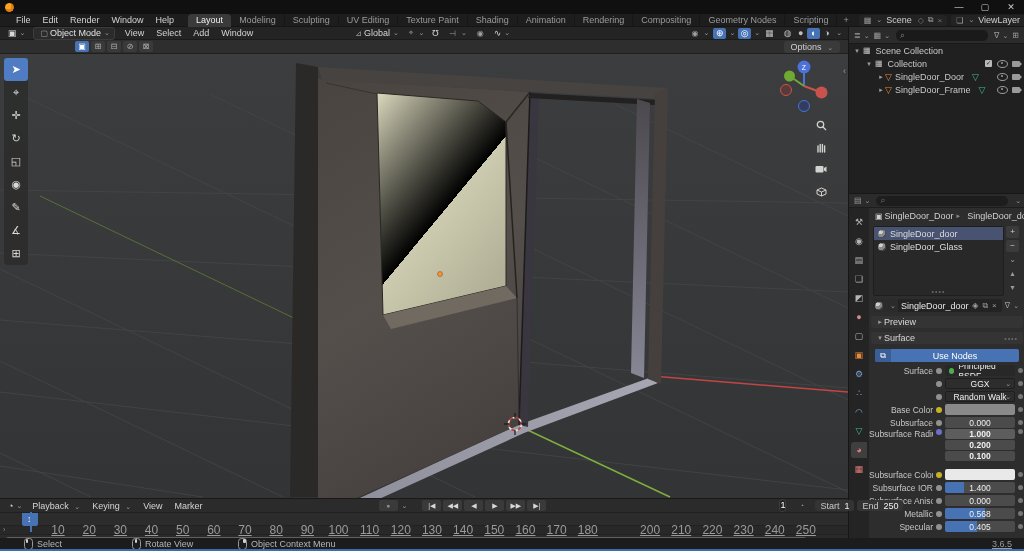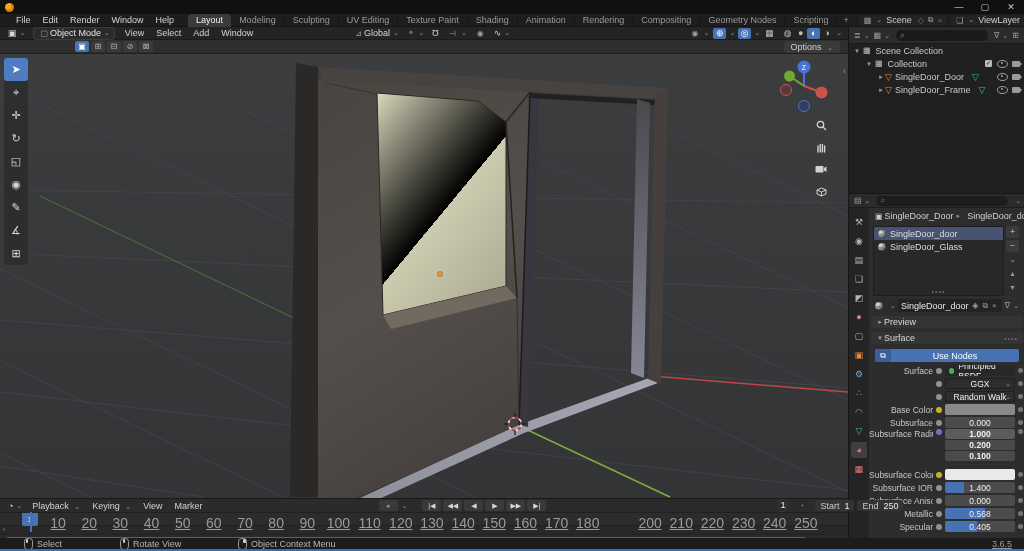--- a/index.html
+++ b/index.html
@@ -117,21 +117,21 @@
 
   
   #timeline{left:0;top:498px;width:848px;height:40px;background:#2a2a2a;border-top:1px solid #191919;box-sizing:border-box;}
   #tl-header{height:14px;background:#2b2b2b;display:flex;align-items:center;border-bottom:1px solid #202020;box-sizing:border-box;}
   #transport{display:flex;margin-left:14px;}
   .tbtn{min-width:15px;height:11px;background:#3a3a3a;border-radius:2px;margin:0 1px;color:#d8d8d8;font-size:7px;line-height:11px;text-align:center;padding:0 2px;}
   #frame-field{width:40px;height:11px;background:#232323;border:1px solid #3d3d3d;border-radius:3px;color:#fff;text-align:center;line-height:11px;margin-left:232px;}
   .range-btn{height:11px;background:#343434;border-radius:3px;display:flex;align-items:center;padding:0 5px;margin-left:3px;color:#c9c9c9;}
   .range-btn b{color:#f0f0f0;font-weight:normal;margin-left:5px;}
   #tl-ruler{position:relative;height:13px;background:#2c2c2c;border-bottom:1px solid #222;box-sizing:border-box;}
-  .ruler-num{position:absolute;top:2px;color:#9a9a9a;font-size:14px;transform:translateX(-50%);text-decoration:underline;}
+  .ruler-num{position:absolute;top:10px;color:#9a9a9a;font-size:12px;transform:translateX(-50%);text-decoration:underline;}
   #playhead-label{position:absolute;top:0;width:16px;height:13px;background:#4772b3;color:#fff;font-size:8px;text-align:center;line-height:13px;border-radius:0 0 2px 2px;transform:translateX(-50%);}
   #playhead-line{position:absolute;top:13px;width:1.5px;height:20px;background:#4772b3;}
   #tl-channels{height:8px;background:#282828;border-bottom:1px solid #222;}
   #tl-expander{position:absolute;left:3px;top:27px;color:#8a8a8a;font-size:7px;}
   #tl-scroll{position:relative;height:8px;}
   #tl-scrollbar{position:absolute;left:6px;top:2px;width:800px;height:4px;border-radius:2px;background:#5f5f5f;}
 
   
   #statusbar{left:0;top:538px;width:1024px;height:11px;background:#1c1c1c;display:flex;align-items:center;color:#b5b5b5;}
   .mouse-hint{display:flex;align-items:center;position:absolute;}
@@ -688,21 +688,21 @@
         <div id="tl-scrollbar"></div>
       </div>
   </div>
 
   <div id="statusbar" class="abs">
     <span id="version">3.6.5</span>
   <span class="mouse-hint" style="left: 24px;">
         <span class="mouse-ic left"></span>
         <span>Select</span>
       </span>
-      <span class="mouse-hint" style="left: 120px;">
+      <span class="mouse-hint" style="left: 132px;">
         <span class="mouse-ic mid"></span>
         <span>Rotate View</span>
       </span>
       <span class="mouse-hint" style="left: 238px;">
         <span class="mouse-ic right"></span>
         <span>Object Context Menu</span>
       </span>
     </div>
   <div id="bottom-strip" class="abs"></div>
 </div>

